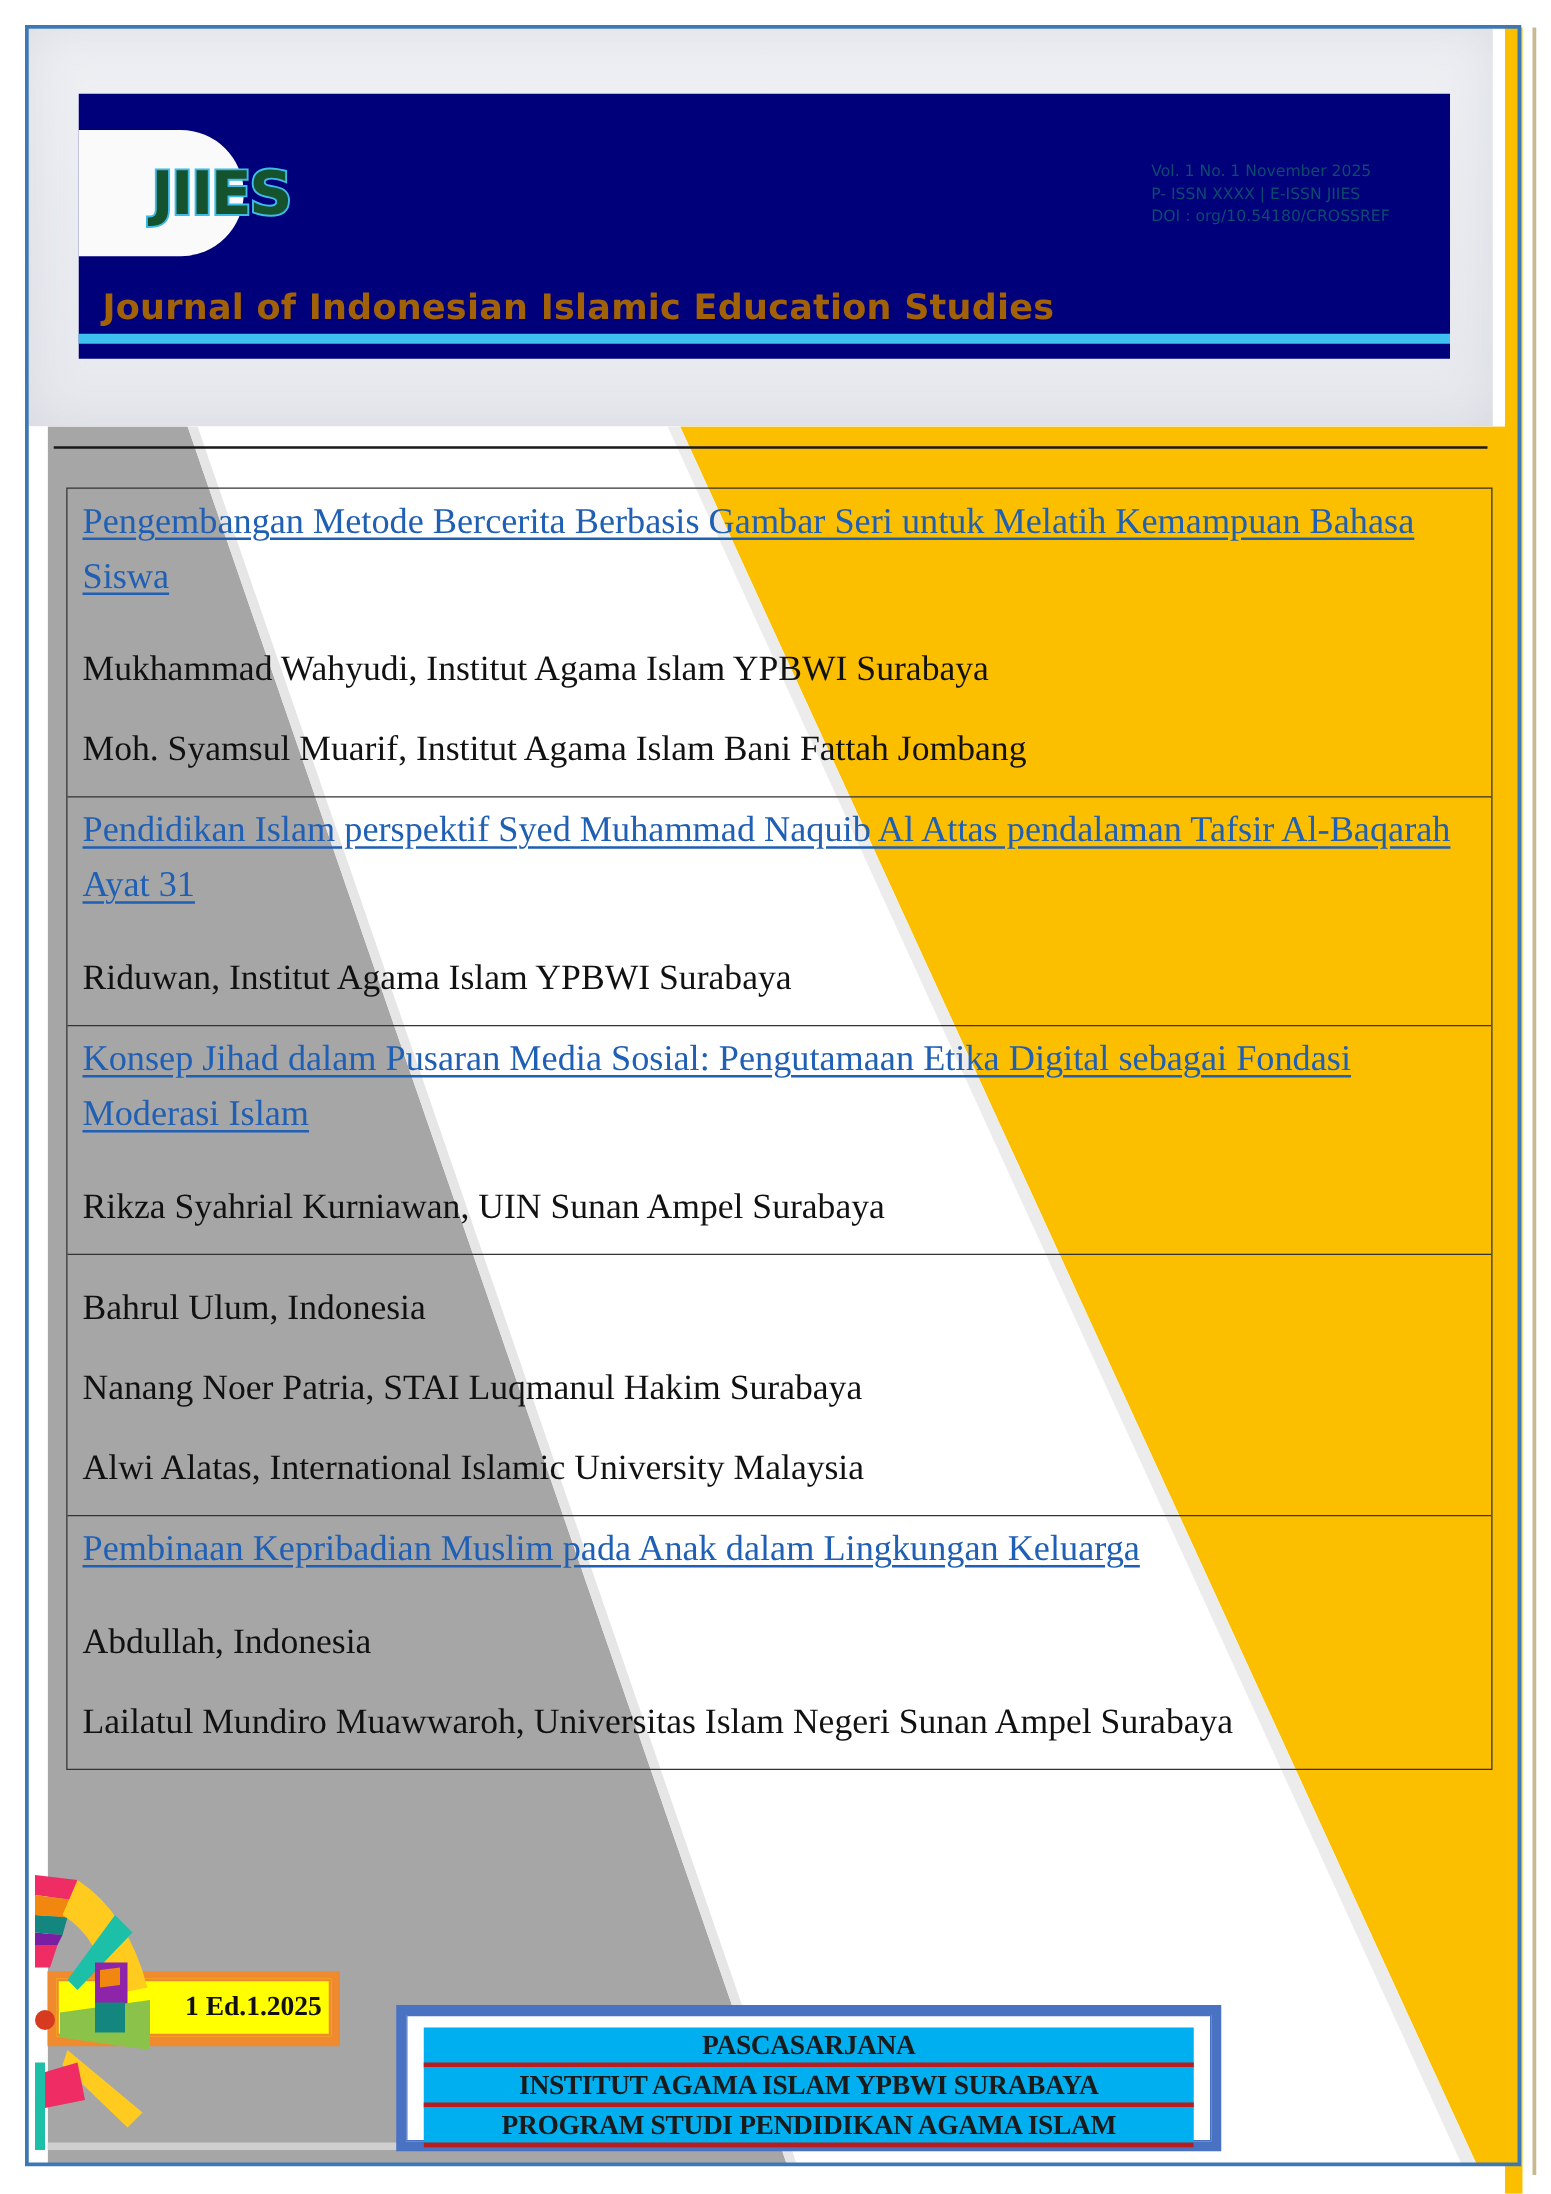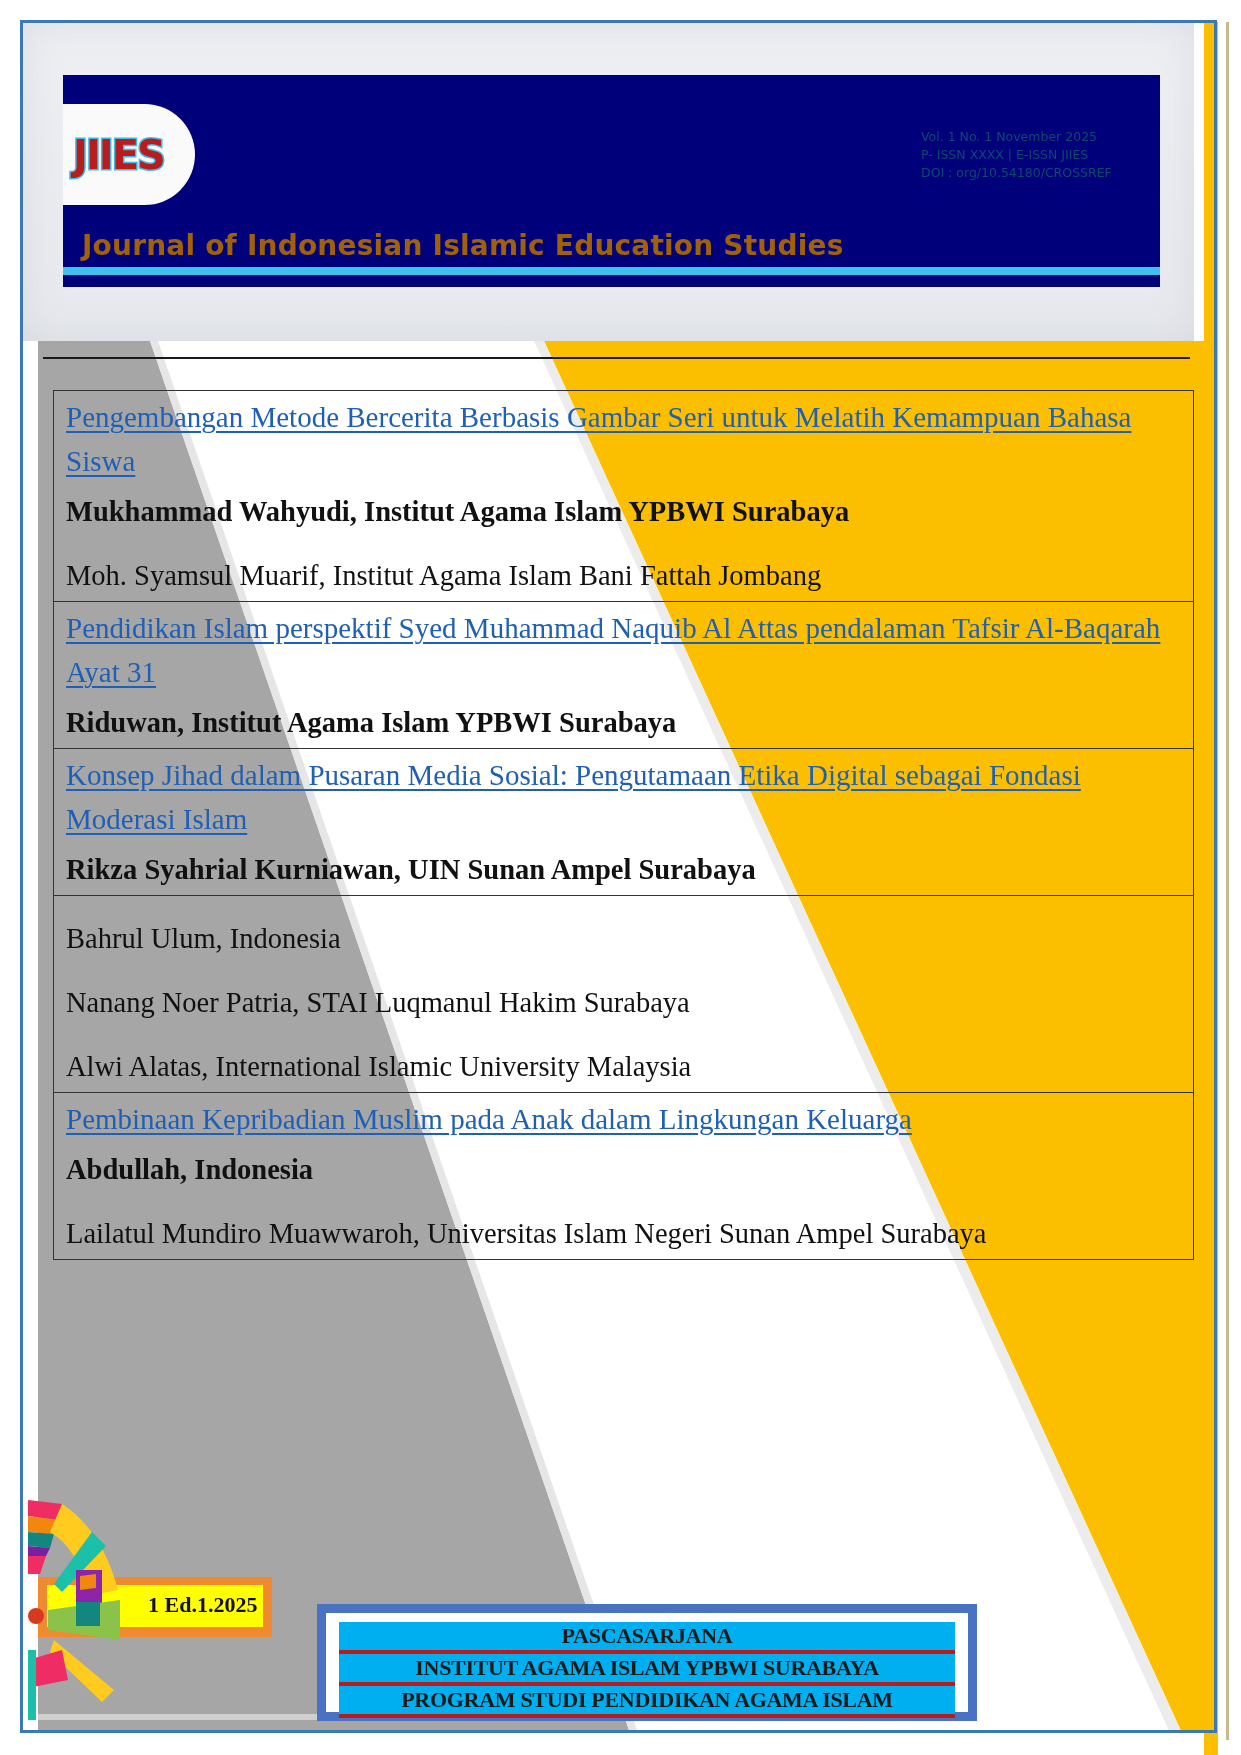--- a/index.html
+++ b/index.html
@@ -9,38 +9,38 @@
   
   #tan-line { left:1226px; top:22px; width:3px; height:1718px; background:#c9b98f; }
   #yellow-strip { left:1204px; top:22px; width:14px; height:1733px; background:#fcbf00; }
   #outer-frame { left:20px; top:20px; width:1197px; height:1713px; border:3px solid #3c78b4; box-sizing:border-box; }
 
   
   #header-panel { left:23px; top:23px; width:1171px; height:318px; background:linear-gradient(#eef0f4,#e7e9ee); box-shadow: inset 0 0 40px rgba(200,204,212,0.5); }
   #banner { left:63px; top:75px; width:1097px; height:212px; background:#00007b; }
   #banner-stripe { left:63px; top:267px; width:1097px; height:8px; background:#3ec1ee; }
   #logo-plate { left:63px; top:104px; width:132px; height:101px; background:#fafafa; border-radius:0 52px 52px 0; display:flex; align-items:center; padding-left:10px; box-sizing:border-box; }
-  #logo-text { font-family:"DejaVu Sans", sans-serif; font-weight:bold; font-size:40px; letter-spacing:-2px; color:#b91c1c; -webkit-text-stroke:3px #3fbbe8; paint-order:stroke fill; line-height:1; }
+  #logo-text { font-family:"DejaVu Sans", sans-serif; font-weight:bold; font-size:48px; letter-spacing:-2px; color:#14532d; -webkit-text-stroke:3px #3fbbe8; paint-order:stroke fill; line-height:1;margin-left:48px; }
   #journal-title { left:82px; top:229px; font-family:"DejaVu Sans", sans-serif; font-weight:bold; font-size:28px; color:#a16207; letter-spacing:0.2px; }
   #meta-block { left:921px; top:128px; font-family:"DejaVu Sans", sans-serif; font-size:12.5px; line-height:18px; color:#0c4a6e; }
 
   
   #content-bg { left:38px; top:341px; width:1166px; height:1392px; overflow:hidden; background:#ffffff; }
   #content-bg svg { position:absolute; left:0; top:0; }
 
   #rule-line { left:43px; top:357px; width:1147px; height:2px; background:#1a1a1a; }
 
   
   #toc { left:53px; top:390px; width:1141px; border:1.5px solid #333; box-sizing:border-box; }
-  .toc-row { border-bottom:1.5px solid #333; padding:4px 10px 8px 12px; }
+  .toc-row { border-bottom:1.5px solid #333; padding:4px 10px 20px 12px; }
   .toc-row:last-child { border-bottom:none; }
   .art-title { display:block; font-size:29px; line-height:44px; color:#1f5fb4; text-decoration:underline; text-decoration-thickness:2px; text-underline-offset:4px; }
   .art-author { font-size:28.5px; line-height:34px; color:#111; margin-top:22px; }
   .art-author + .art-author { margin-top:30px; }
-  .art-title + .art-author { margin-top:12px;font-weight:bold; }
+  .art-title + .art-author { margin-top:36px; }
 
   
   #edition-badge { left:38px; top:1577px; width:234px; height:60px; background:#f08a2e; }
   #edition-inner { left:45px; top:1583px; width:220px; height:46px; background:#ffff00; border:2px solid #f08a2e; box-sizing:border-box; outline:2px solid #ffff00; outline-offset:-5px; }
   #edition-text { left:148px; top:1592px; font-weight:bold; font-size:22px; color:#111; }
   #swirl { left:22px; top:1490px; }
 
   #inst-box { left:317px; top:1604px; width:660px; height:117px; background:#4a72c2; }
   #inst-inner { left:325px; top:1612px; width:644px; height:101px; background:#ffffff; border:1px solid #4a72c2; box-sizing:border-box; }
   #inst-cells { left:339px; top:1622px; width:616px; }

